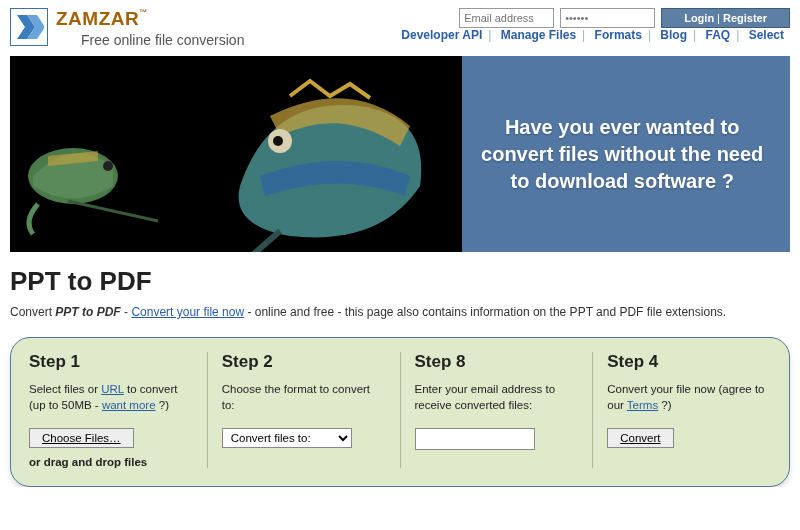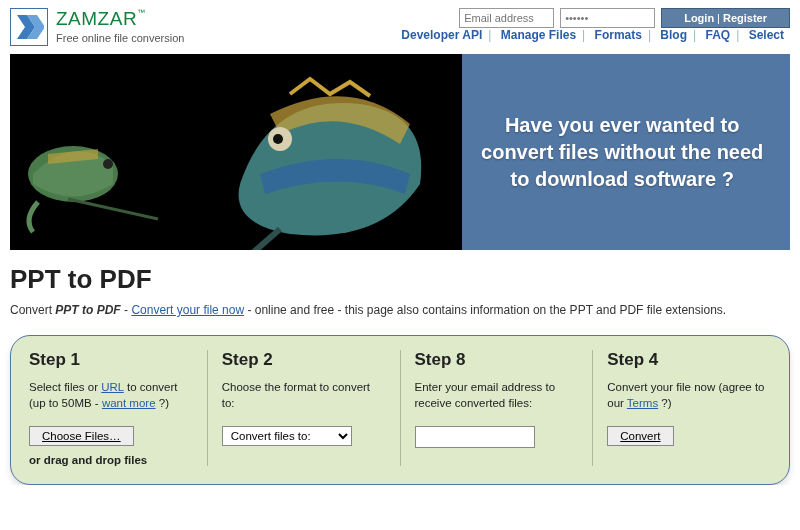--- a/index.html
+++ b/index.html
@@ -4,23 +4,23 @@
 <style>
   * { box-sizing: border-box; margin: 0; padding: 0; }
   body { font-family: Arial, Helvetica, sans-serif; width: 800px; background: #fff; color: #222; }
   .wrap { width: 780px; margin: 0 auto; padding: 8px 0 0; }
 
   
   .header { display: flex; align-items: flex-start; justify-content: space-between; }
   .brand { display: flex; align-items: flex-start; }
   .logo-box { width: 38px; height: 38px; border: 1px solid #3f6fa3; background: #fff; display:flex; align-items:center; justify-content:center; margin-right:8px; }
   .logo-box svg { display:block; }
-  .brand-text .name { font-size: 19px; font-weight: normal; letter-spacing: .5px; color:#15803d; }
+  .brand-text .name { font-size: 19px; font-weight: bold; letter-spacing: .5px; color:#a16207; }
   .brand-text .name sup { font-size:8px; vertical-align: top; }
-  .brand-text .tag { font-size: 11px; color:#555; margin-top:2px; }
+  .brand-text .tag { font-size: 14px; color:#555; margin-top:2px;margin-left:25px; }
 
   .acct-nav { text-align: right; }
   .acct-row { display:flex; justify-content:flex-end; align-items:center; gap:6px; }
   .acct-row input { width:95px; height:20px; font-size:11px; border:1px solid #999; padding:0 4px; background:#fff; }
   .login-btn { background:#5c7fa3; color:#fff; border:1px solid #3e5c7a; height:20px; font-size:11px; font-weight:bold; padding:0 22px; cursor:pointer; }
   .login-btn .divider { padding:0 3px; font-weight:normal; }
   .top-links { font-size:12px; color:#7a7a7a; }
   .top-links a { color:#2a5da8; text-decoration:none; font-weight:bold; padding:0 6px; }
   .top-links .sep { color:#9bb; }
 

